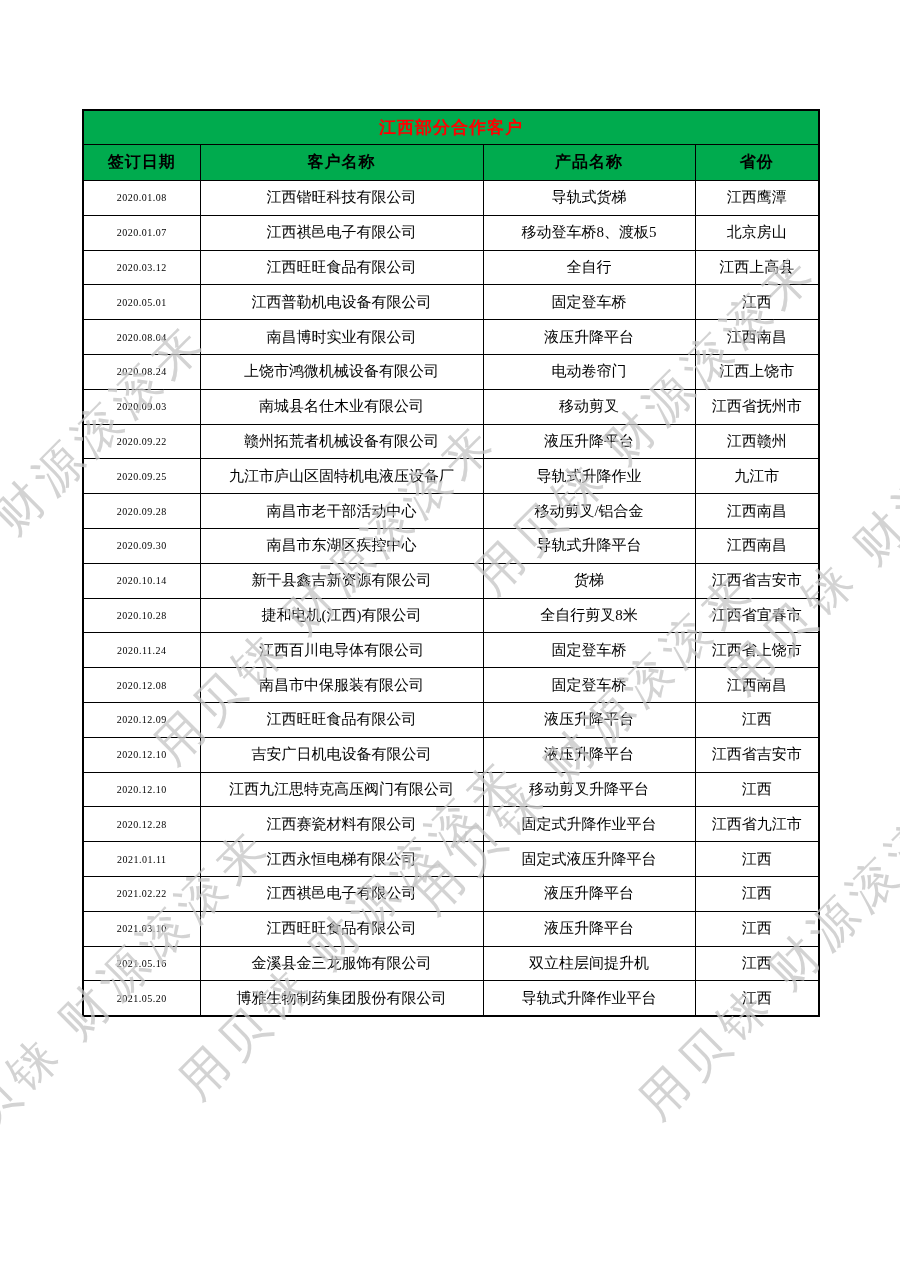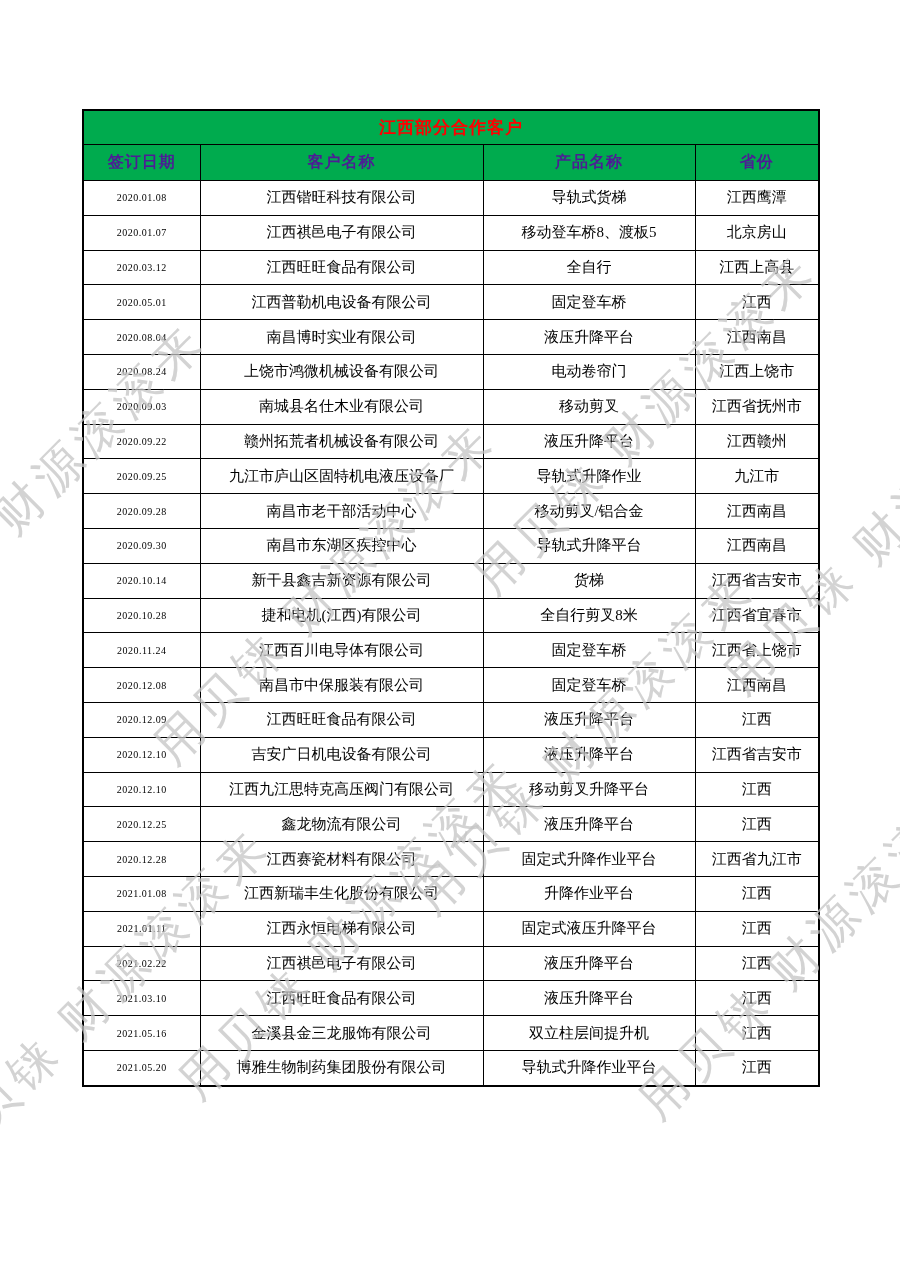--- a/index.html
+++ b/index.html
@@ -48,21 +48,21 @@
     height: 33px;
     background: var(--header-bg);
     color: var(--title-color);
     font-weight: bold;
     font-size: 17px;
     letter-spacing: 1px;
   }
   tr.head-row th {
     height: 35px;
     background: var(--header-bg);
-    color: #4c1d95;
+    color: #000000;
     font-weight: bold;
     font-size: 16px;
     letter-spacing: 1px;
   }
   tr.data-row td {
     height: 33.8px;
     font-size: 15px;
     background: transparent;
   }
   tr.data-row td.c-date {
@@ -216,36 +216,24 @@
           <td class="c-product">液压升降平台</td>
           <td class="c-province">江西省吉安市</td>
         </tr>
         <tr class="data-row">
           <td class="c-date">2020.12.10</td>
           <td class="c-customer">江西九江思特克高压阀门有限公司</td>
           <td class="c-product">移动剪叉升降平台</td>
           <td class="c-province">江西</td>
         </tr>
         <tr class="data-row">
-          <td class="c-date">2020.12.25</td>
-          <td class="c-customer">鑫龙物流有限公司</td>
-          <td class="c-product">液压升降平台</td>
-          <td class="c-province">江西</td>
-        </tr>
-        <tr class="data-row">
           <td class="c-date">2020.12.28</td>
           <td class="c-customer">江西赛瓷材料有限公司</td>
           <td class="c-product">固定式升降作业平台</td>
           <td class="c-province">江西省九江市</td>
-        </tr>
-        <tr class="data-row">
-          <td class="c-date">2021.01.08</td>
-          <td class="c-customer">江西新瑞丰生化股份有限公司</td>
-          <td class="c-product">升降作业平台</td>
-          <td class="c-province">江西</td>
         </tr>
         <tr class="data-row">
           <td class="c-date">2021.01.11</td>
           <td class="c-customer">江西永恒电梯有限公司</td>
           <td class="c-product">固定式液压升降平台</td>
           <td class="c-province">江西</td>
         </tr>
         <tr class="data-row">
           <td class="c-date">2021.02.22</td>
           <td class="c-customer">江西祺邑电子有限公司</td>

